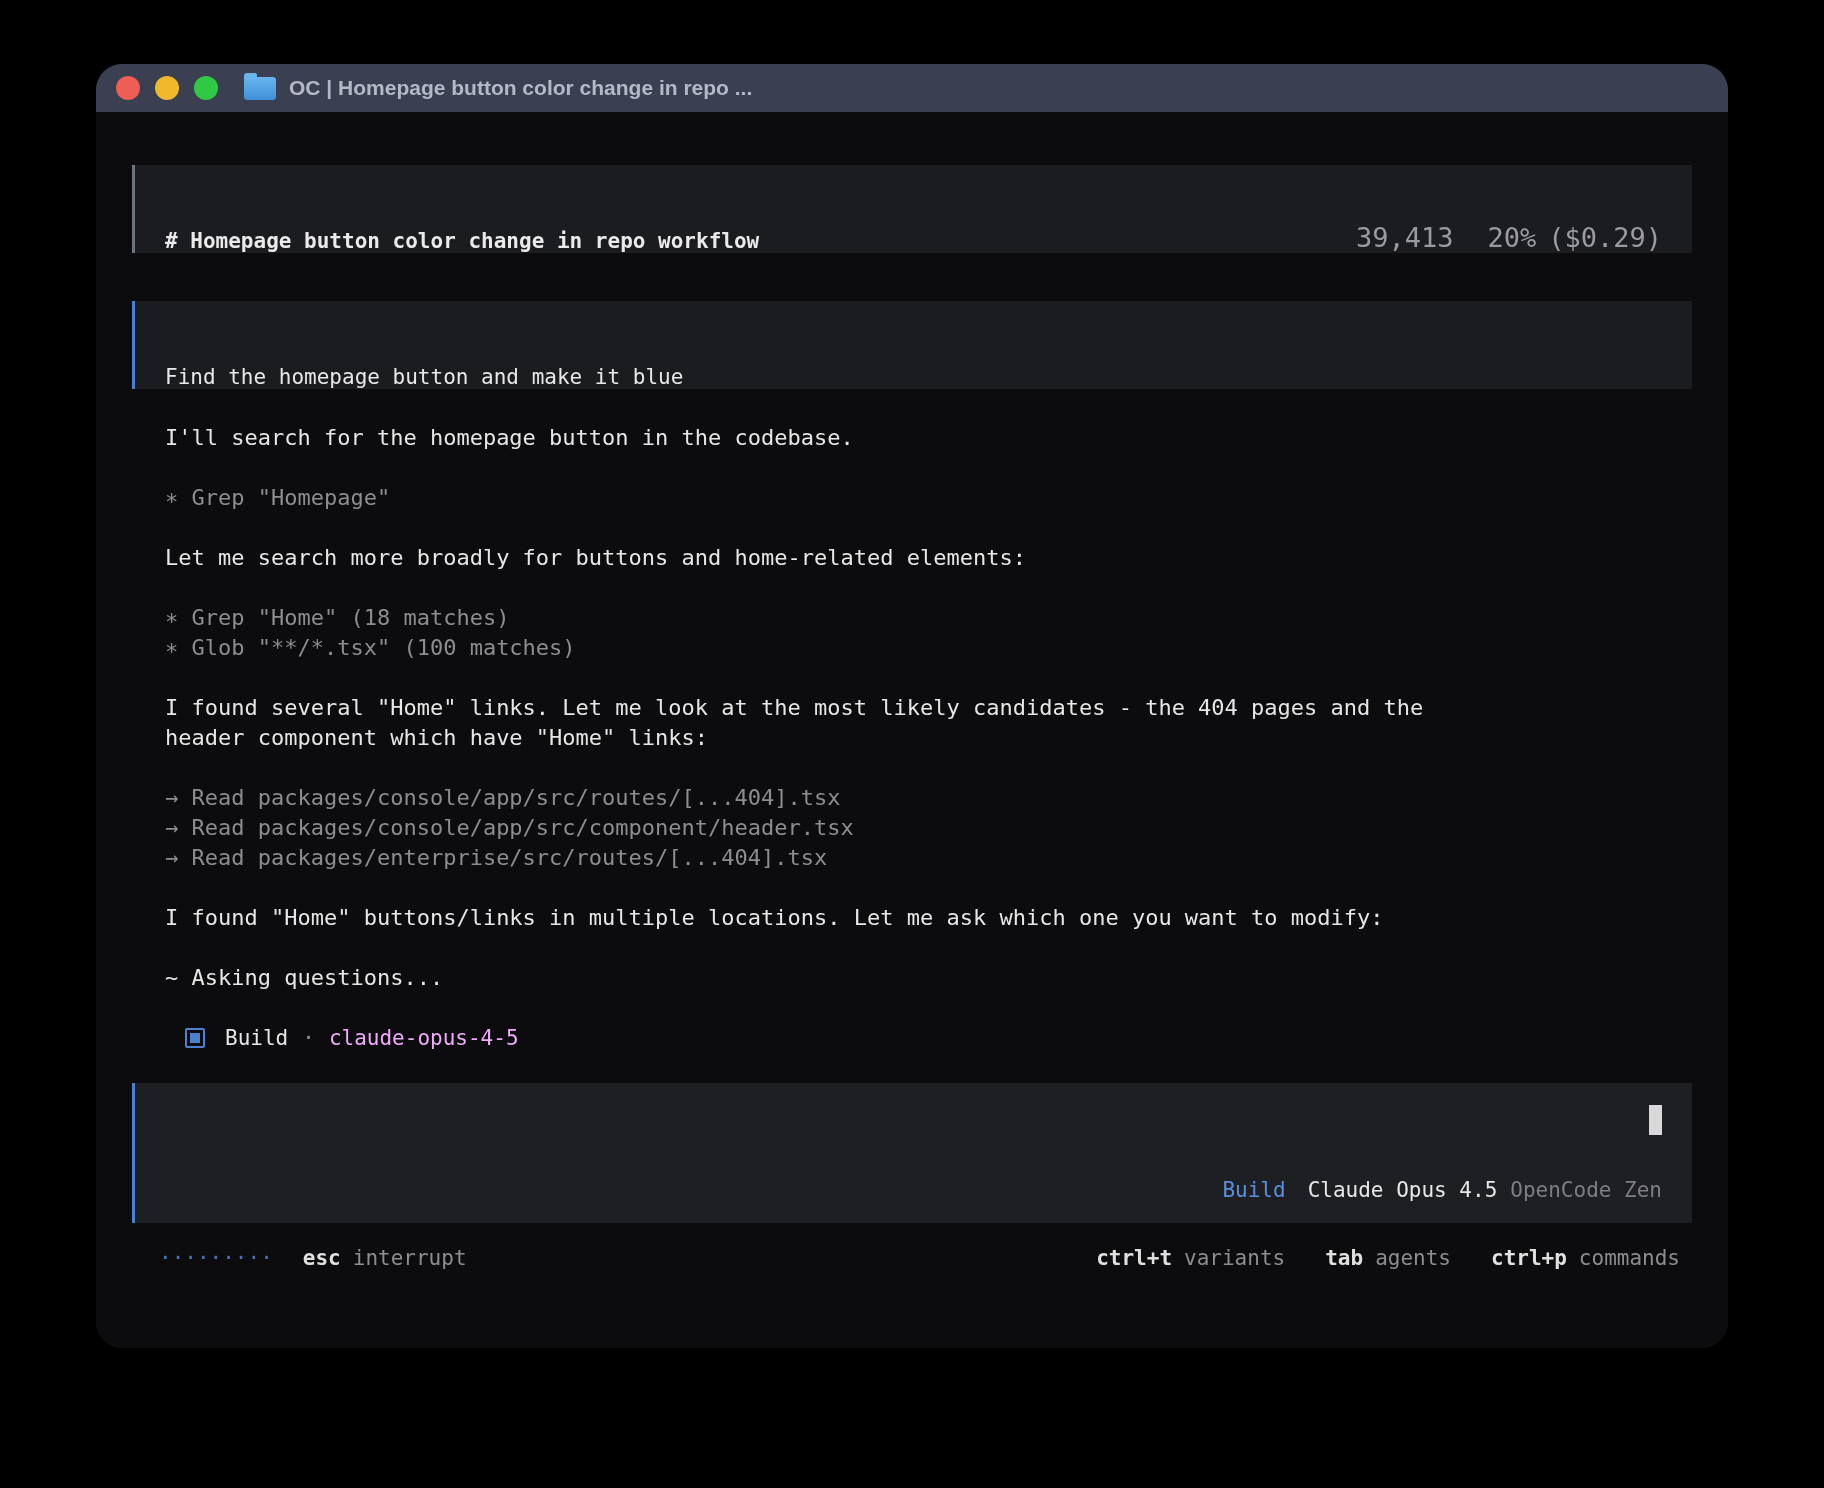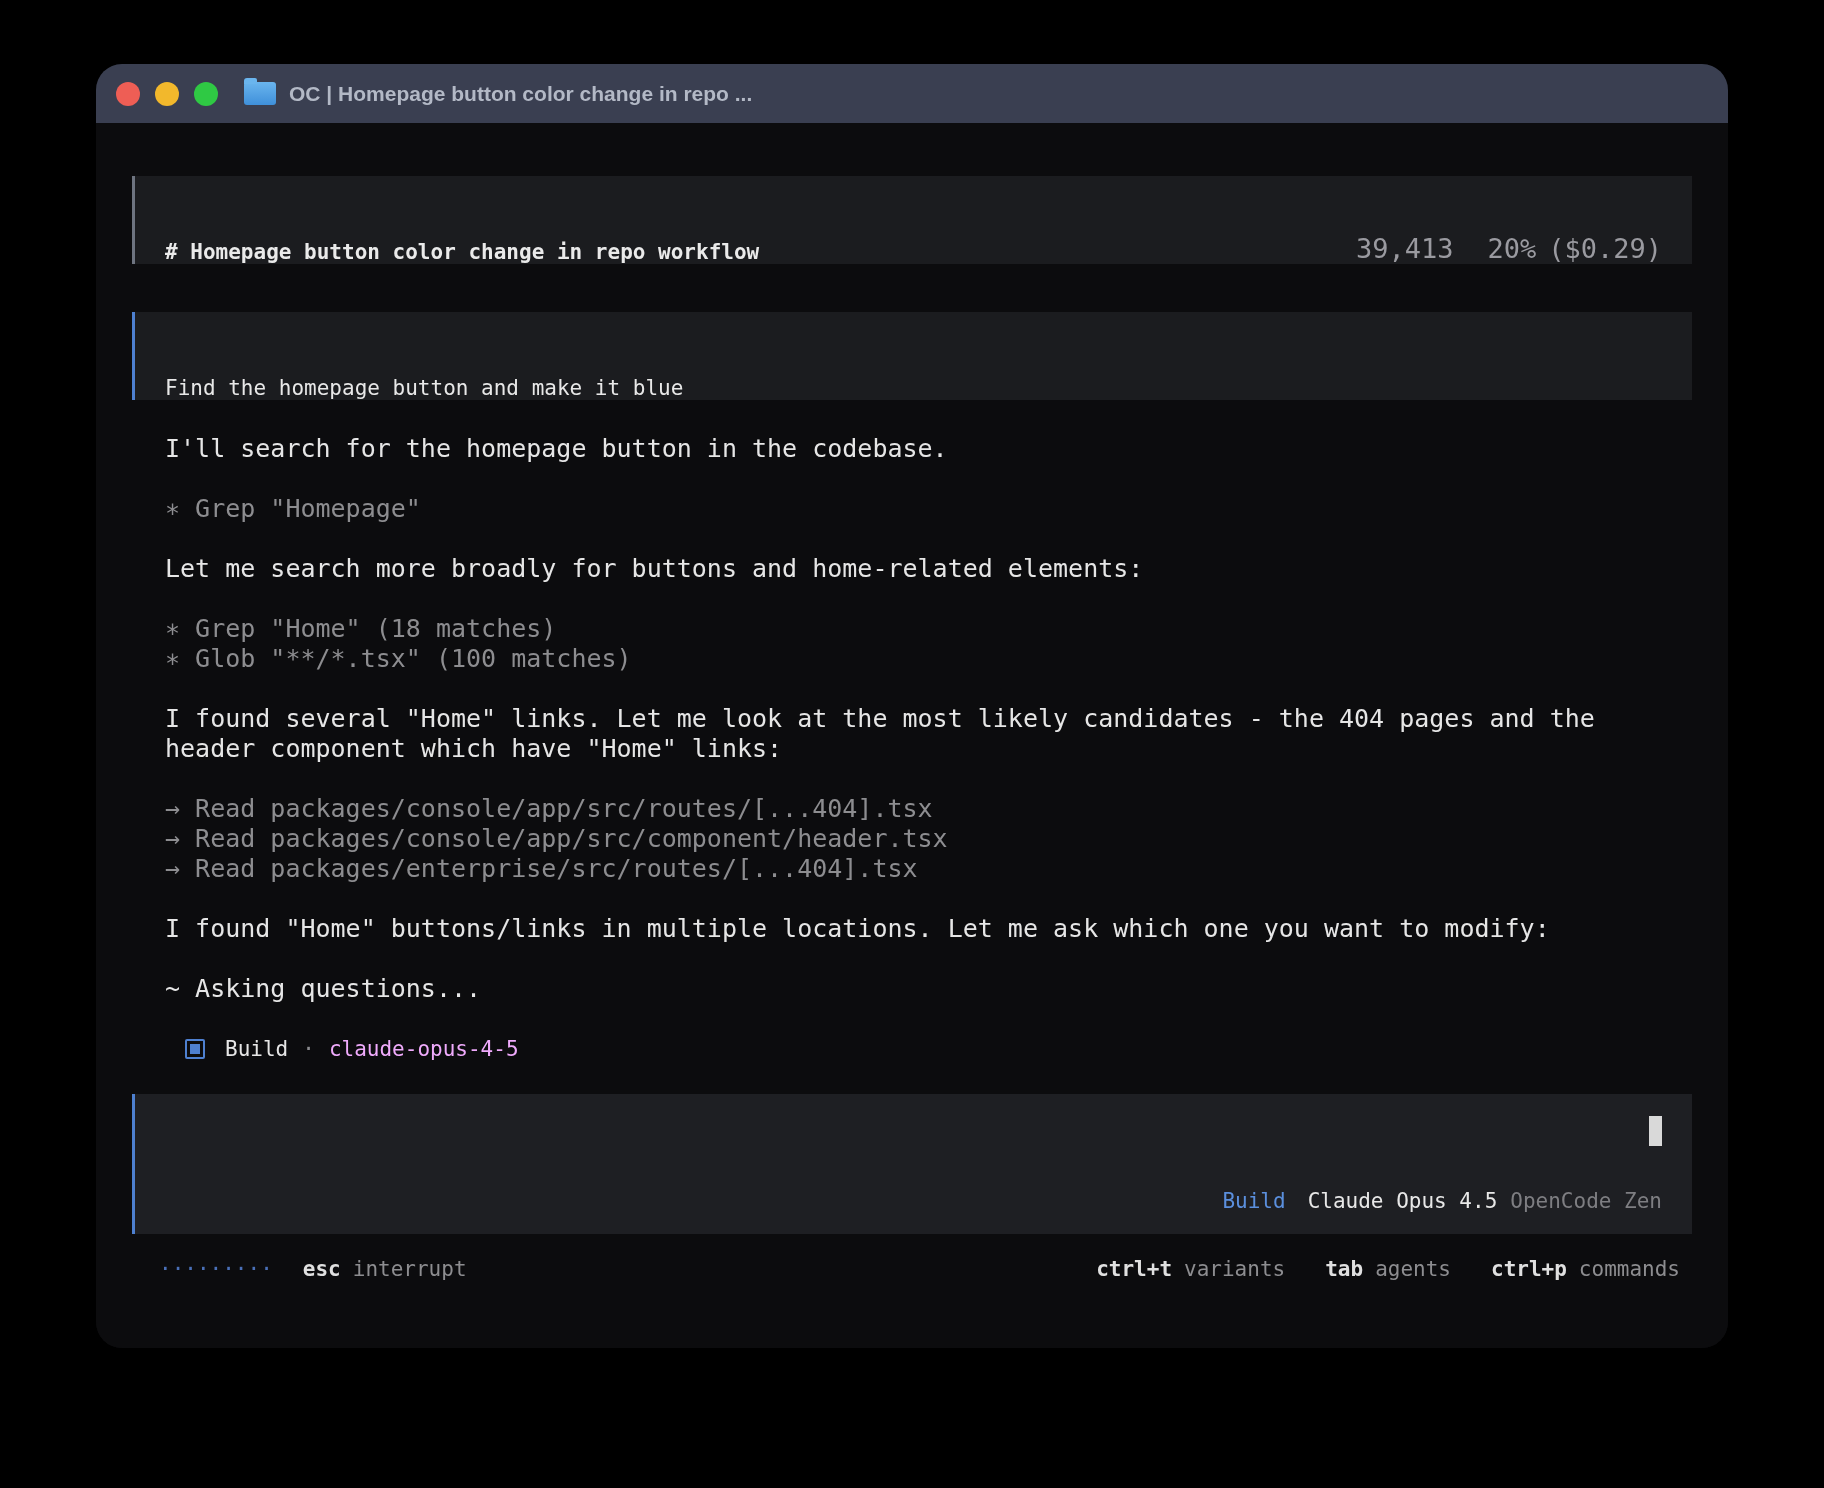--- a/index.html
+++ b/index.html
@@ -9,21 +9,21 @@
   .window {
     position: absolute; left: 96px; top: 64px;
     width: 1632px; height: 1284px;
     border-radius: 26px;
     background: #0c0c0e;
     overflow: hidden;
   }
 
   
   .titlebar {
-    height: 59px; background: #3a3f51;
+    height: 48px; background: #3a3f51;
     display: flex; align-items: center;
     padding-left: 20px;
   }
   .traffic { display: flex; gap: 15px; }
   .light { width: 24px; height: 24px; border-radius: 50%; }
   .light.red { background: #ee5e55; }
   .light.yellow { background: #f2b82c; }
   .light.green { background: #2fc944; }
   .folder {
     margin-left: 26px;
@@ -58,21 +58,21 @@
   .session-header { margin-top: 53px; justify-content: space-between; }
   .session-title { font-weight: bold; font-size: 21px; color: #eaeaea; white-space: nowrap; }
   .session-stats { font-size: 27px; color: #9a9aa0; white-space: nowrap; }
   .session-stats .pct { margin-left: 34px; }
   .session-stats .cost { margin-left: 12px; }
 
   .user-box { margin-top: 48px; }
   .user-text { font-size: 21px; color: #e8e8e8; }
 
   .transcript { margin-top: 34px; padding-left: 33px; }
-  .line { font-size: 25px; line-height: 30px; white-space: pre; color: #e6e6e6; }
+  .line { font-size: 22px; line-height: 30px; white-space: pre; color: #e6e6e6; }
   .line.muted { color: #8d8d90; }
   .gap { margin-bottom: 30px; }
 
   .agent-row {
     display: flex; align-items: center;
     height: 30px; padding-left: 20px;
     font-size: 21px;
   }
   .agent-icon {
     width: 20px; height: 20px;

